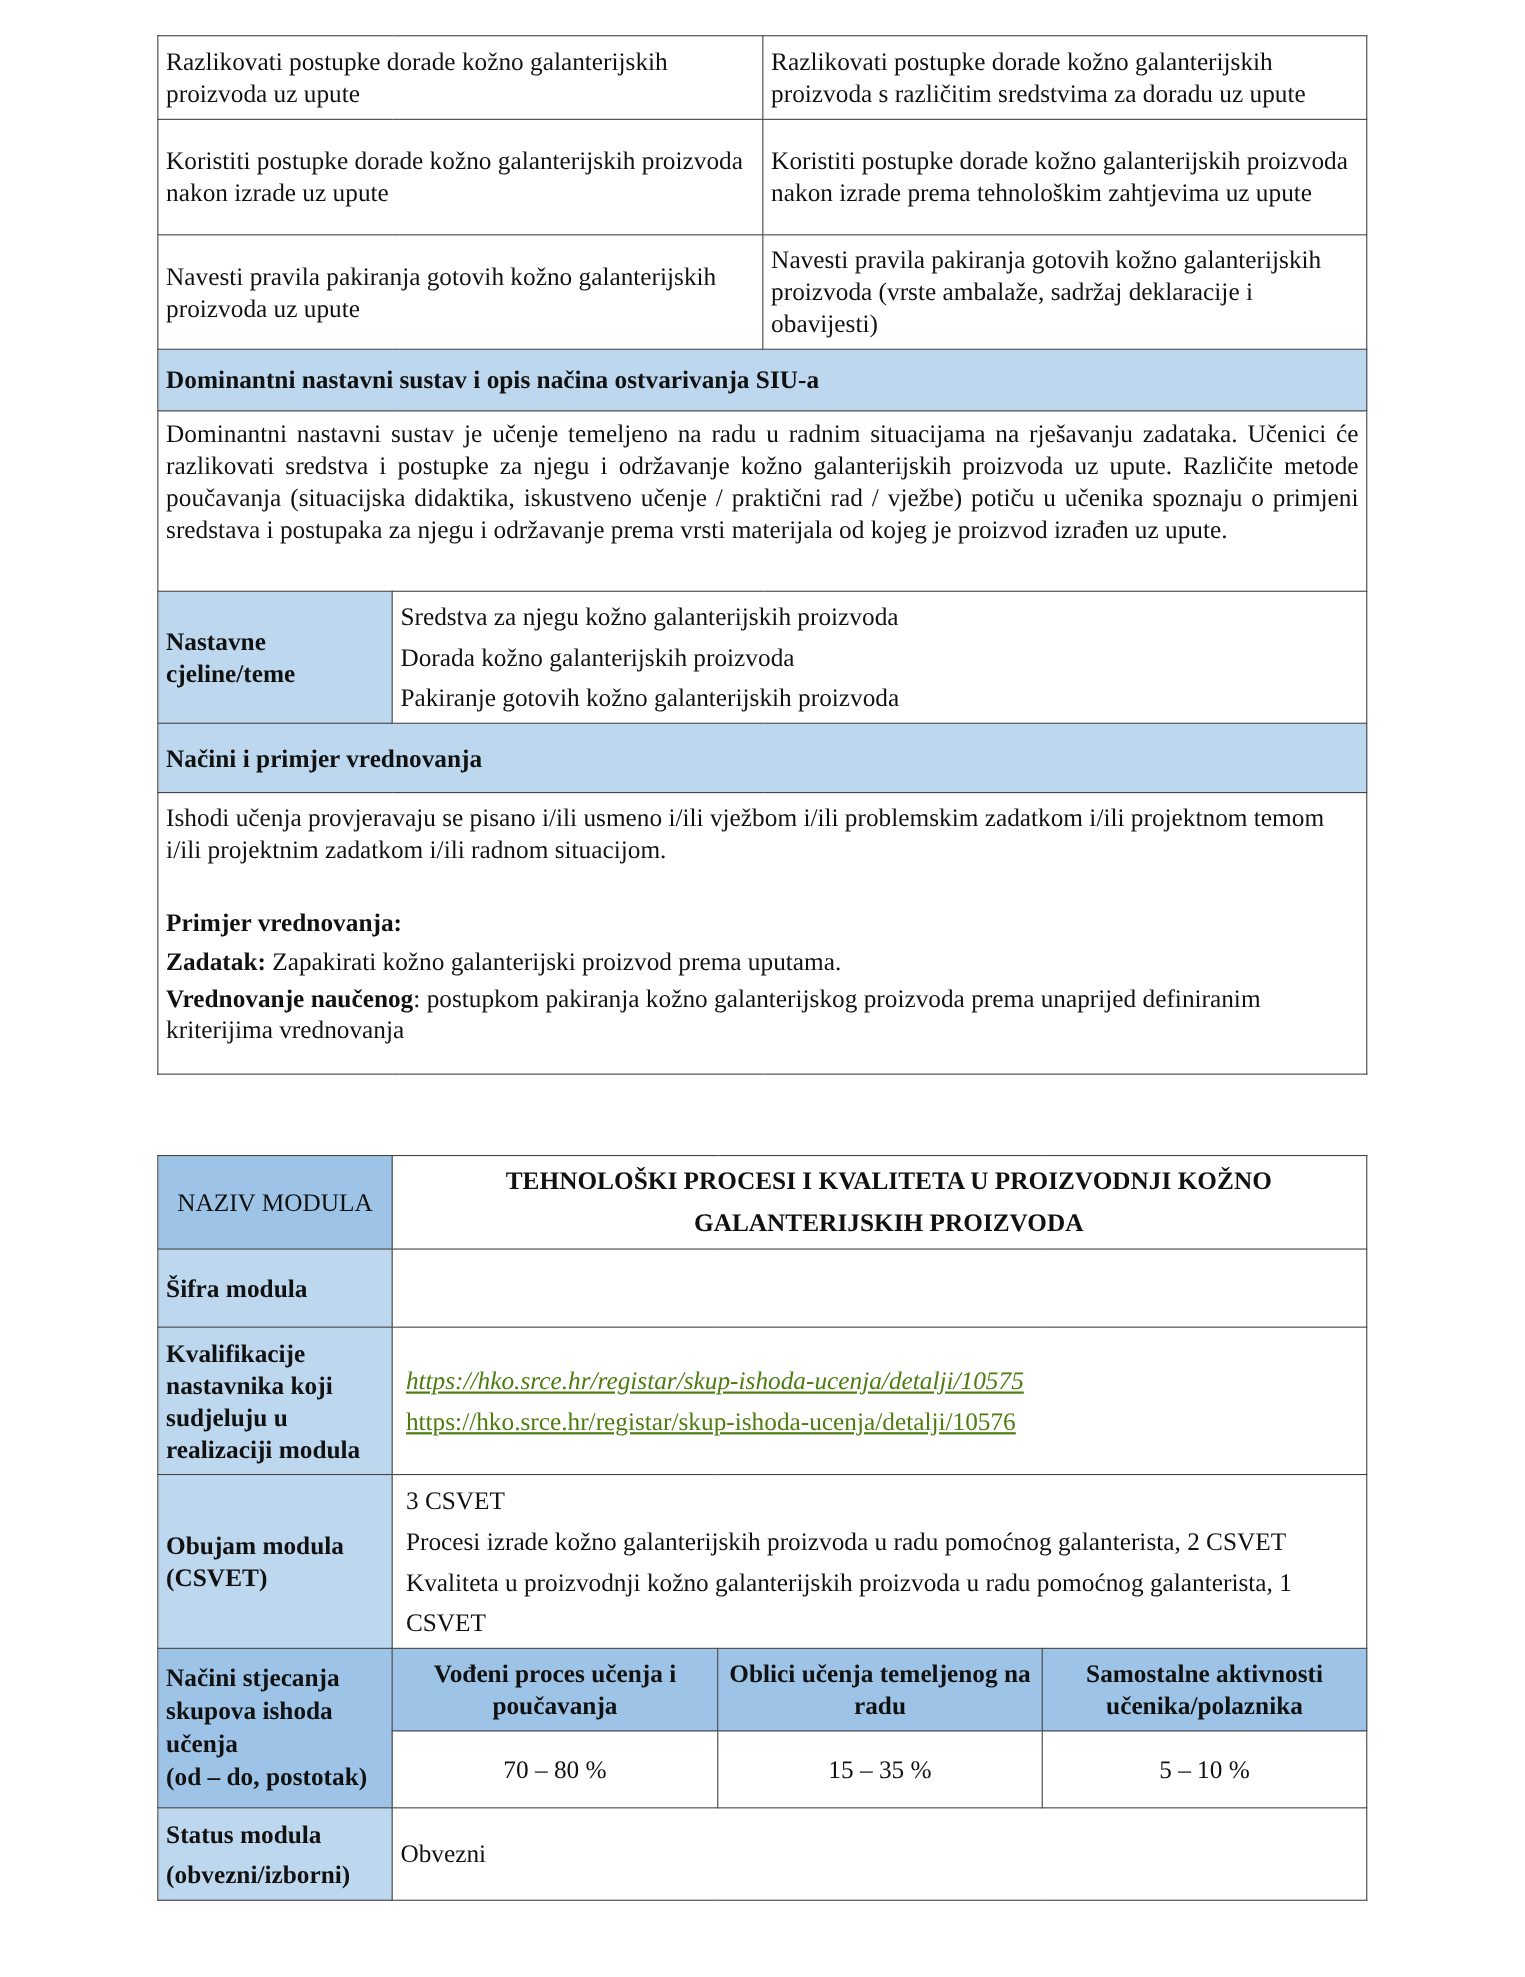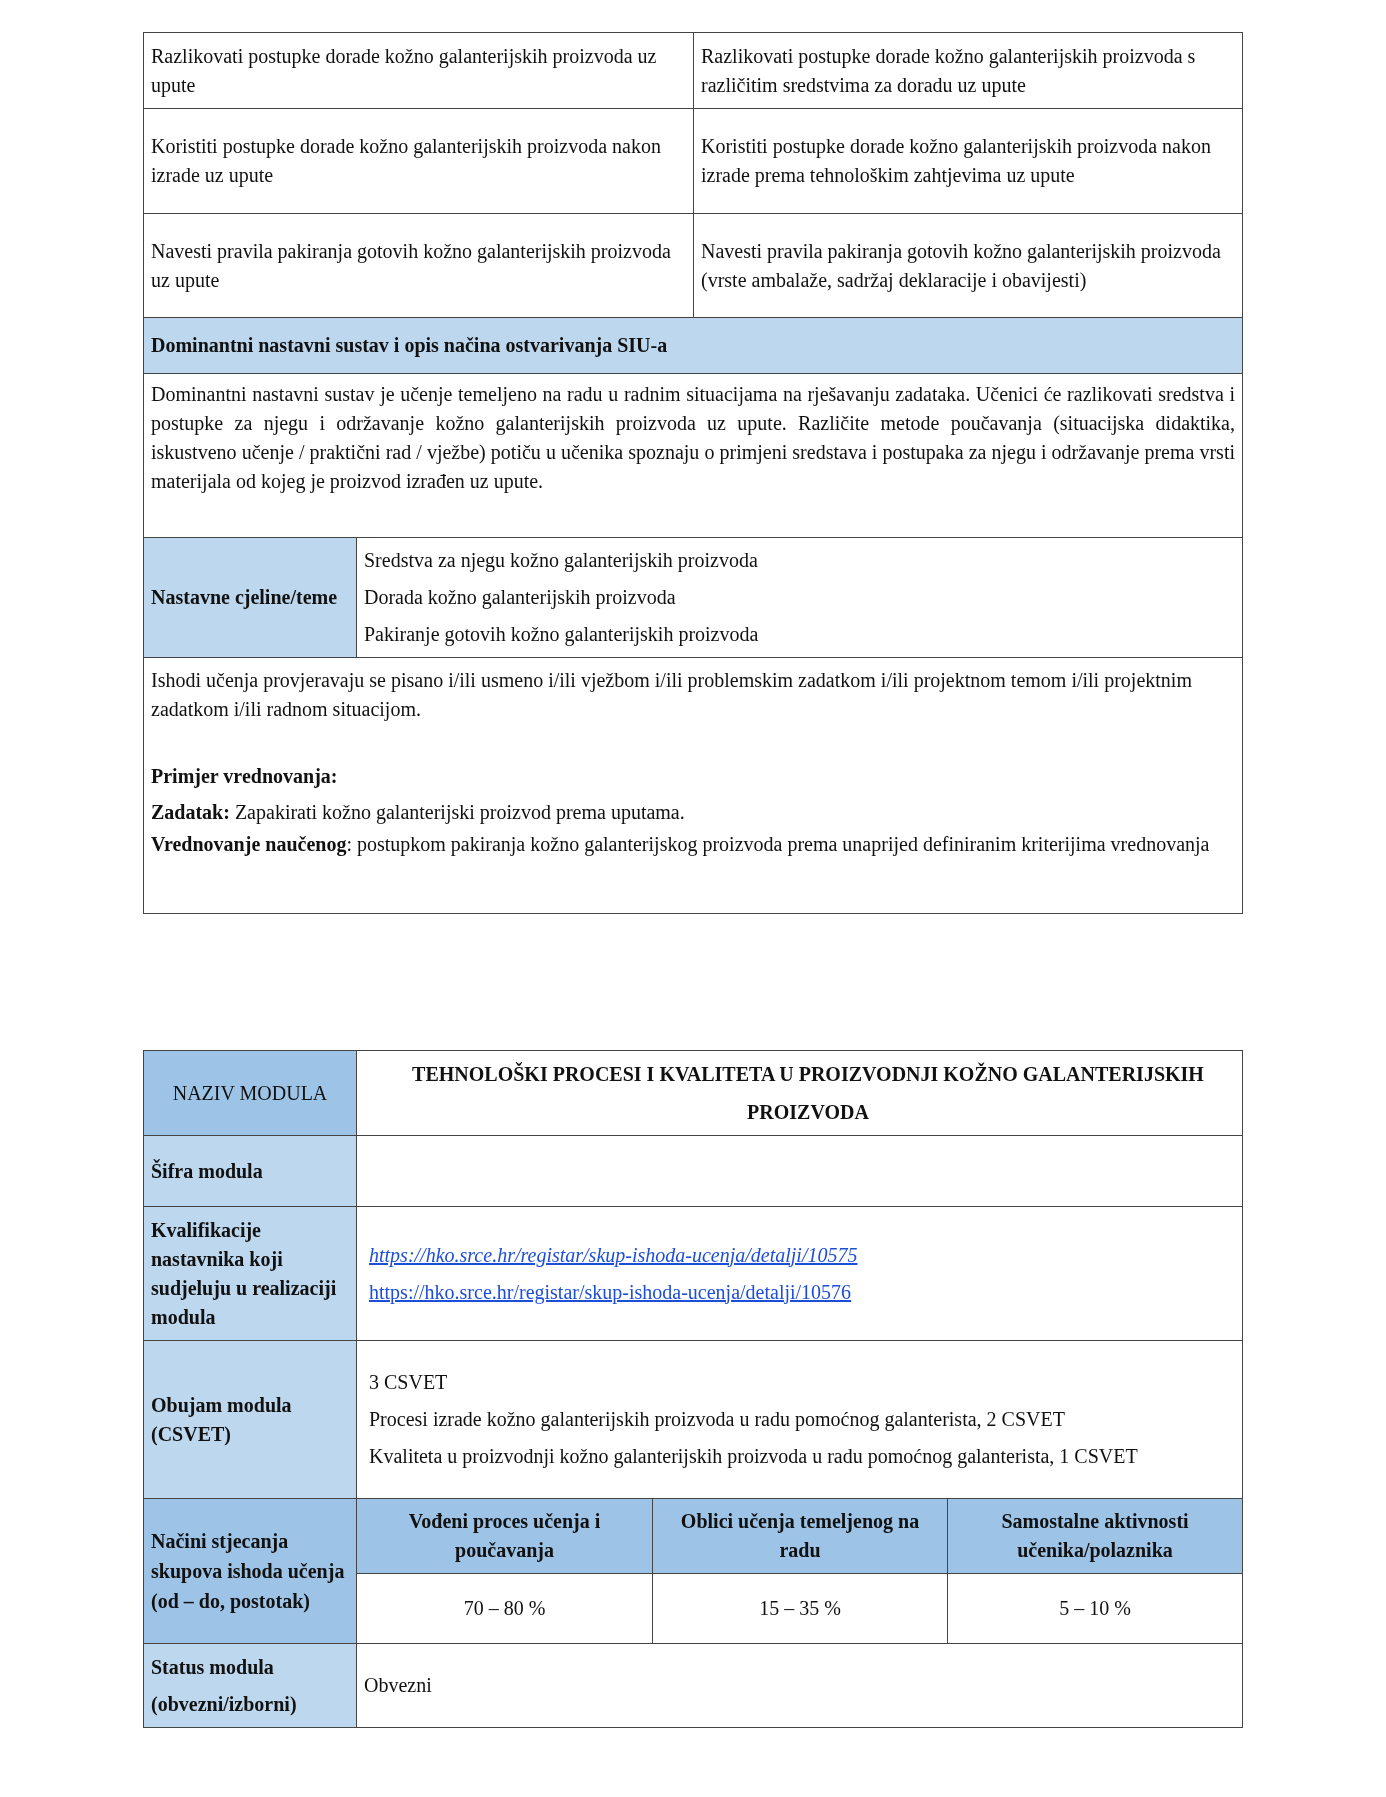--- a/index.html
+++ b/index.html
@@ -1,27 +1,27 @@
 <!DOCTYPE html>
 <html><head>
 <meta charset="utf-8">
 <style>
   html, body { margin:0; padding:0; background:#ffffff; }
   body { width:1386px; height:1797px; position:relative; overflow:hidden;
          font-family:"Liberation Serif", "DejaVu Serif", serif; color:#111; }
   table { border-collapse:collapse; position:absolute; left:143px; width:1099px; table-layout:fixed; }
-  td { border:1.5px solid #444; vertical-align:middle; padding:2px 7px; font-size:20px; line-height:29px; }
+  td { border:1.5px solid #444; vertical-align:middle; padding:2px 7px; font-size:23px; line-height:29px; }
   .lb { background:#bdd7ee; }
   .db { background:#9dc3e6; }
   .bold { font-weight:bold; }
   .just { text-align:justify; }
   .center { text-align:center; }
   .line { display:block; }
   .gap { display:block; height:28px; }
-  a.link { color:#1d4ed8; text-decoration:underline; display:block; }
+  a.link { color:#4d7c0f; text-decoration:underline; display:block; }
   a.link.it { font-style:italic; }
   .title-up { font-weight:bold; line-height:38px; }
 </style>
 </head>
 <body>
 
 <table style="top:32px;">
   <colgroup>
       <col style="width:213px">
       <col style="width:337px">
@@ -46,20 +46,23 @@
   <tr style="height:164px;">
     <td colspan="3" class="just" style="vertical-align:top;padding-top:6px;">Dominantni nastavni sustav je učenje temeljeno na radu u radnim situacijama na rješavanju zadataka. Učenici će razlikovati sredstva i postupke za njegu i održavanje kožno galanterijskih proizvoda uz upute. Različite metode poučavanja (situacijska didaktika, iskustveno učenje / praktični rad / vježbe) potiču u učenika spoznaju o primjeni sredstava i postupaka za njegu i održavanje prema vrsti materijala od kojeg je proizvod izrađen uz upute.</td>
   </tr>
   <tr style="height:120px;">
     <td class="lb bold">Nastavne cjeline/teme</td>
     <td colspan="2" style="line-height:37px;">
       <span class="line">Sredstva za njegu kožno galanterijskih proizvoda</span>
       <span class="line">Dorada kožno galanterijskih proizvoda</span>
       <span class="line">Pakiranje gotovih kožno galanterijskih proizvoda</span>
     </td>
+  </tr>
+  <tr style="height:63px;">
+    <td colspan="3" class="lb bold">Načini i primjer vrednovanja</td>
   </tr>
   <tr style="height:256px;">
     <td colspan="3" style="vertical-align:top;padding-top:8px;">
       <span class="line">Ishodi učenja provjeravaju se pisano i/ili usmeno i/ili vježbom i/ili problemskim zadatkom i/ili projektnom temom i/ili projektnim zadatkom i/ili radnom situacijom.</span>
       <span class="gap"></span>
       <span class="line bold" style="margin-top:6px;line-height:36px;">Primjer vrednovanja:</span>
       <span class="line" style="line-height:36px;"><b>Zadatak:</b><span> Zapakirati kožno galanterijski proizvod prema uputama.</span></span>
       <span class="line"><b>Vrednovanje naučenog</b><span>: postupkom pakiranja kožno galanterijskog proizvoda prema unaprijed definiranim kriterijima vrednovanja</span></span>
     </td>
   </tr>

